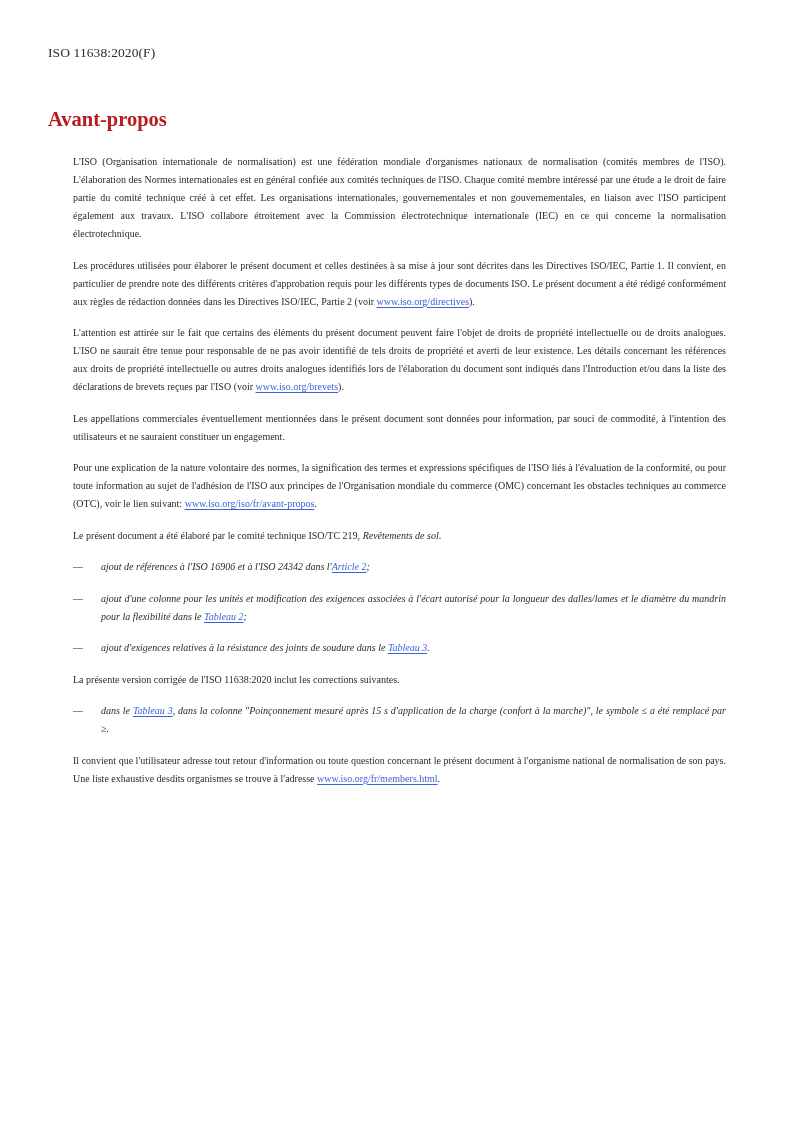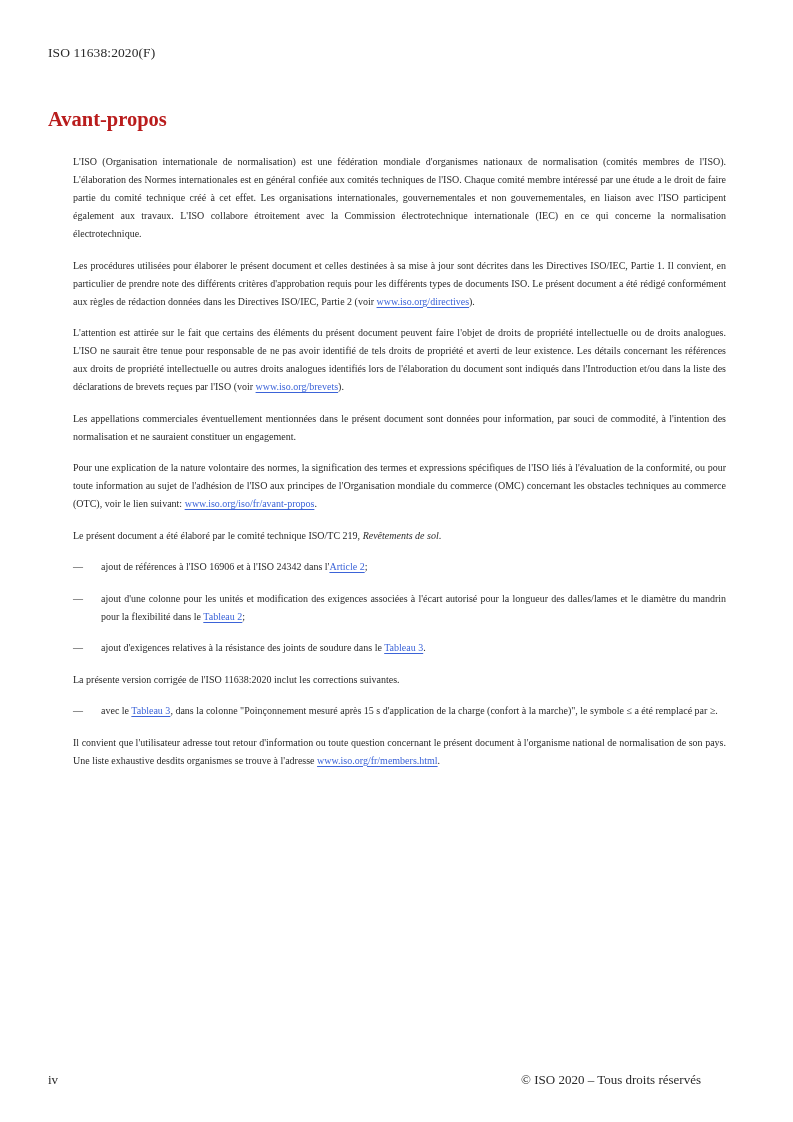--- a/index.html
+++ b/index.html
@@ -40,21 +40,21 @@
     left: 48px;
     width: 653px;
     font-size: 10px;
     line-height: 18px;
     text-align: justify;
     margin-left: 25px;
   }
   .para { margin-bottom: 13.5px; }
   .list-item { display: flex; margin-bottom: 13.5px; }
   .list-item .dash { flex: 0 0 28px; }
-  .list-item .li-text { flex: 1 1 auto; text-align: justify; }
+  .list-item .li-text { flex: 1 1 auto; text-align: justify; font-style: italic; }
   a.doc-link {
     color: var(--link-blue, #3b63d8);
     text-decoration: underline;
     text-underline-offset: 2px;
     cursor: pointer;
   }
   em { }
   .doc-footer {
     position: absolute;
     top: 1072px;
@@ -74,41 +74,37 @@
   <div class="doc-header">
     <span>ISO 11638:2020(F)</span>
   </div>
 
   <h1 class="doc-title">Avant-propos</h1>
 
   <div class="doc-body">
       <div class="para"><span>L'ISO (Organisation internationale de normalisation) est une fédération mondiale d'organismes nationaux de normalisation (comités membres de l'ISO). L'élaboration des Normes internationales est en général confiée aux comités techniques de l'ISO. Chaque comité membre intéressé par une étude a le droit de faire partie du comité technique créé à cet effet. Les organisations internationales, gouvernementales et non gouvernementales, en liaison avec l'ISO participent également aux travaux. L'ISO collabore étroitement avec la Commission électrotechnique internationale (IEC) en ce qui concerne la normalisation électrotechnique.</span></div>
       <div class="para"><span>Les procédures utilisées pour élaborer le présent document et celles destinées à sa mise à jour sont décrites dans les Directives ISO/IEC, Partie 1. Il convient, en particulier de prendre note des différents critères d'approbation requis pour les différents types de documents ISO. Le présent document a été rédigé conformément aux règles de rédaction données dans les Directives ISO/IEC, Partie 2 (voir </span><a class="doc-link" href="#">www.iso.org/directives</a><span>).</span></div>
       <div class="para"><span>L'attention est attirée sur le fait que certains des éléments du présent document peuvent faire l'objet de droits de propriété intellectuelle ou de droits analogues. L'ISO ne saurait être tenue pour responsable de ne pas avoir identifié de tels droits de propriété et averti de leur existence. Les détails concernant les références aux droits de propriété intellectuelle ou autres droits analogues identifiés lors de l'élaboration du document sont indiqués dans l'Introduction et/ou dans la liste des déclarations de brevets reçues par l'ISO (voir </span><a class="doc-link" href="#">www.iso.org/brevets</a><span>).</span></div>
-      <div class="para"><span>Les appellations commerciales éventuellement mentionnées dans le présent document sont données pour information, par souci de commodité, à l'intention des normalisation et ne sauraient constituer un engagement.</span></div>
+      <div class="para"><span>Les appellations commerciales éventuellement mentionnées dans le présent document sont données pour information, par souci de commodité, à l'intention des utilisateurs et ne sauraient constituer un engagement.</span></div>
       <div class="para"><span>Pour une explication de la nature volontaire des normes, la signification des termes et expressions spécifiques de l'ISO liés à l'évaluation de la conformité, ou pour toute information au sujet de l'adhésion de l'ISO aux principes de l'Organisation mondiale du commerce (OMC) concernant les obstacles techniques au commerce (OTC), voir le lien suivant: </span><a class="doc-link" href="#">www.iso.org/iso/fr/avant-propos</a><span>.</span></div>
       <div class="para"><span>Le présent document a été élaboré par le comité technique ISO/TC 219, </span><em>Revêtements de sol</em><span>.</span></div>
       <div class="list-item">
         <span class="dash">—</span>
         <div class="li-text"><span>ajout de références à l'ISO 16906 et à l'ISO 24342 dans l'</span><a class="doc-link" href="#">Article 2</a><span>;</span></div>
       </div>
       <div class="list-item">
         <span class="dash">—</span>
         <div class="li-text"><span>ajout d'une colonne pour les unités et modification des exigences associées à l'écart autorisé pour la longueur des dalles/lames et le diamètre du mandrin pour la flexibilité dans le </span><a class="doc-link" href="#">Tableau 2</a><span>;</span></div>
       </div>
       <div class="list-item">
         <span class="dash">—</span>
         <div class="li-text"><span>ajout d'exigences relatives à la résistance des joints de soudure dans le </span><a class="doc-link" href="#">Tableau 3</a><span>.</span></div>
       </div>
       <div class="para"><span>La présente version corrigée de l'ISO 11638:2020 inclut les corrections suivantes.</span></div>
       <div class="list-item">
         <span class="dash">—</span>
-        <div class="li-text"><span>avec le </span><a class="doc-link" href="#">Tableau 3</a><span>, dans la colonne "Poinçonnement mesuré après 15 s d'application de la charge (confort à la marche)", le symbole ≤ a été remplacé par ≥.</span></div>
+        <div class="li-text"><span>dans le </span><a class="doc-link" href="#">Tableau 3</a><span>, dans la colonne "Poinçonnement mesuré après 15 s d'application de la charge (confort à la marche)", le symbole ≤ a été remplacé par ≥.</span></div>
       </div>
       <div class="para"><span>Il convient que l'utilisateur adresse tout retour d'information ou toute question concernant le présent document à l'organisme national de normalisation de son pays. Une liste exhaustive desdits organismes se trouve à l'adresse </span><a class="doc-link" href="#">www.iso.org/fr/members.html</a><span>.</span></div>
     </div>
 
-  <div class="doc-footer">
-    <span>iv</span>
-    <span>© ISO 2020 – Tous droits réservés</span>
-  </div>
 
 </div>
 
 </body></html>

